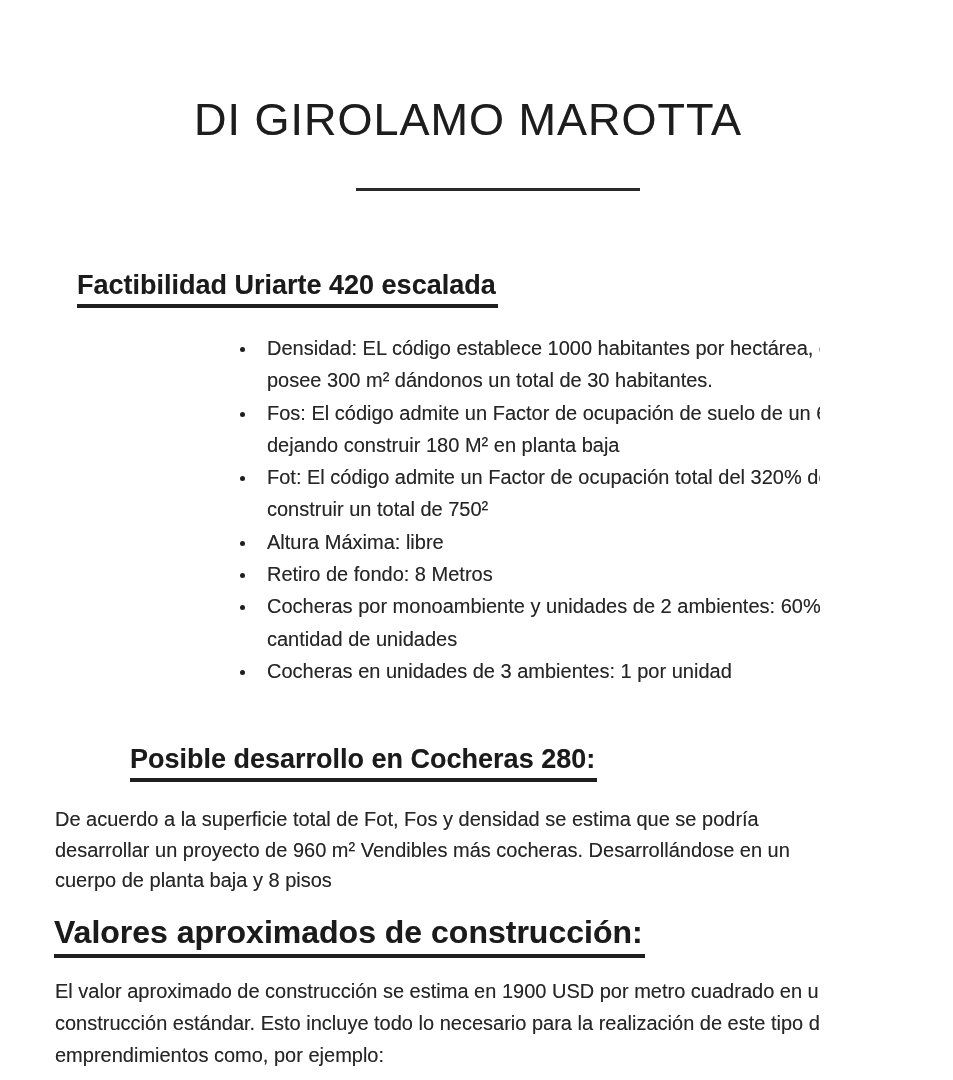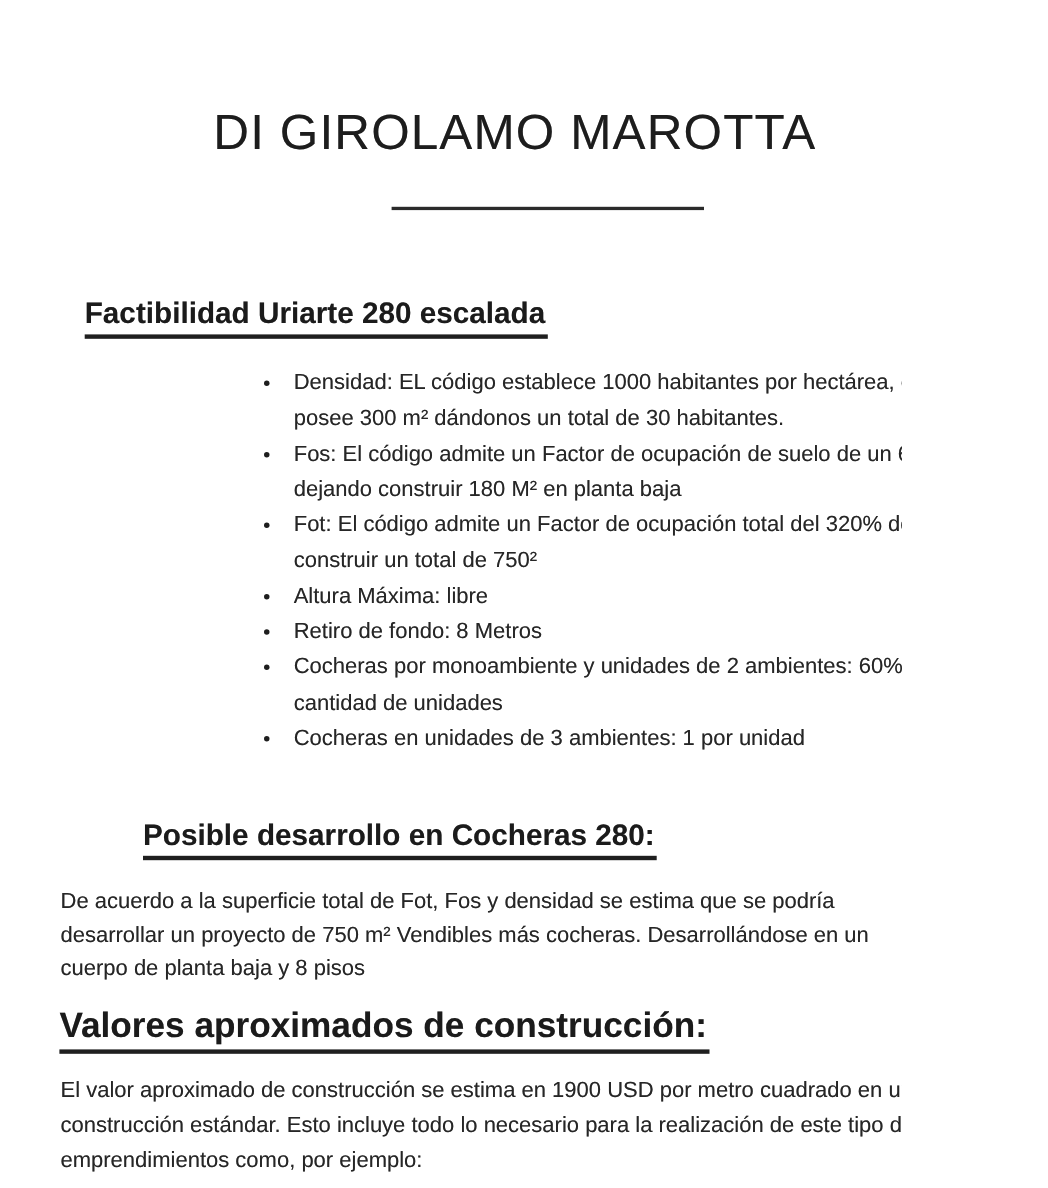--- a/index.html
+++ b/index.html
@@ -89,42 +89,42 @@
 </head>
 <body>
 
 <div class="page">
 
   <h1 class="doc-title">DI GIROLAMO MAROTTA</h1>
 
   <div class="title-divider"></div>
 
   <section>
-    <h2 class="sec-heading heading-1"><span class="h-underline">Factibilidad Uriarte 280 escalada</span></h2>
+    <h2 class="sec-heading heading-1"><span class="h-underline">Factibilidad Uriarte 420 escalada</span></h2>
 
     <ul class="bullet-list">
       <li>Densidad: EL código establece 1000 habitantes por hectárea, el lote
 posee 300 m² dándonos un total de 30 habitantes.</li>
       <li>Fos: El código admite un Factor de ocupación de suelo de un 60%
 dejando construir 180 M² en planta baja</li>
       <li>Fot: El código admite un Factor de ocupación total del 320% dejando
 construir un total de 750²</li>
       <li>Altura Máxima: libre</li>
       <li>Retiro de fondo: 8 Metros</li>
       <li>Cocheras por monoambiente y unidades de 2 ambientes: 60% de la
 cantidad de unidades</li>
       <li>Cocheras en unidades de 3 ambientes: 1 por unidad</li>
     </ul>
   </section>
 
   <section>
     <h2 class="sec-heading heading-2"><span class="h-underline">Posible desarrollo en Cocheras 280:</span></h2>
 
     <p class="body-par par-1">De acuerdo a la superficie total de Fot, Fos y densidad se estima que se podría
-desarrollar un proyecto de 750 m² Vendibles más cocheras. Desarrollándose en un
+desarrollar un proyecto de 960 m² Vendibles más cocheras. Desarrollándose en un
 cuerpo de planta baja y 8 pisos</p>
   </section>
 
   <section>
     <h2 class="sec-heading heading-3"><span class="h-underline">Valores aproximados de construcción:</span></h2>
 
     <p class="body-par par-2">El valor aproximado de construcción se estima en 1900 USD por metro cuadrado en una
 construcción estándar. Esto incluye todo lo necesario para la realización de este tipo de
 emprendimientos como, por ejemplo:</p>
   </section>

